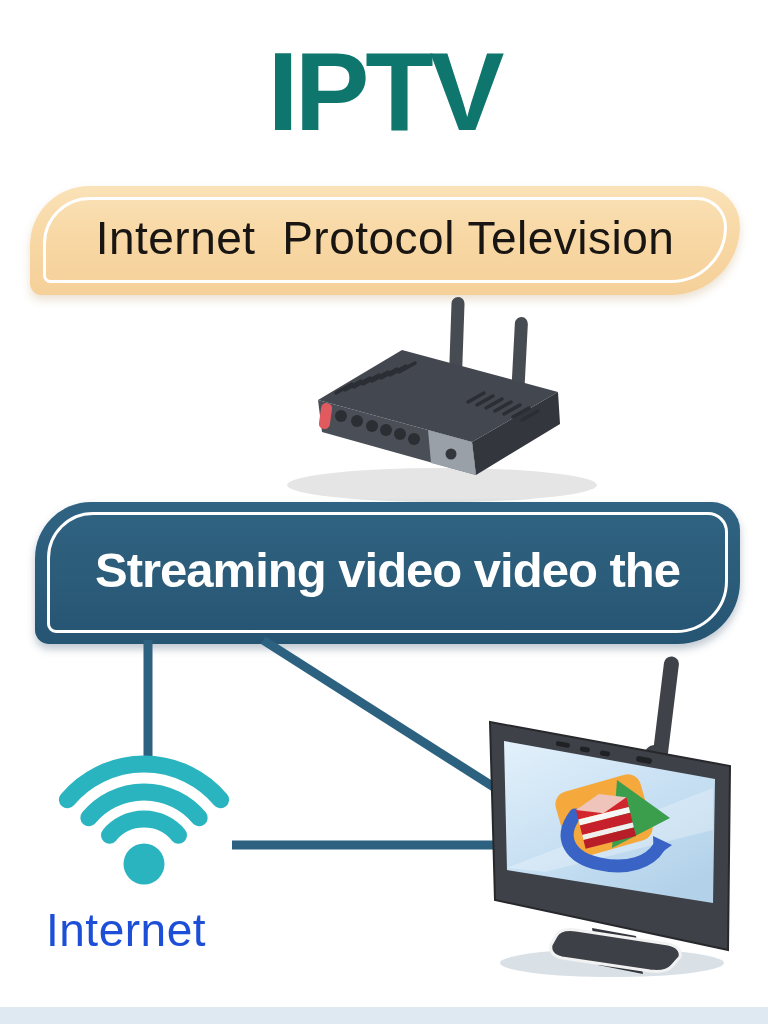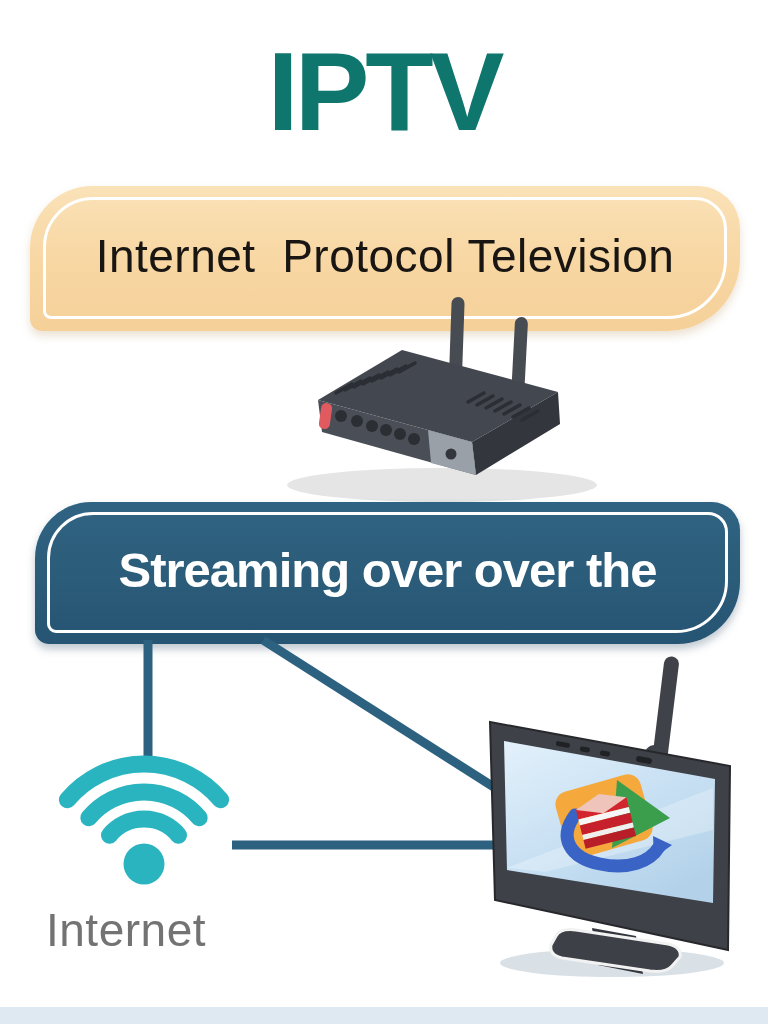--- a/index.html
+++ b/index.html
@@ -13,21 +13,21 @@
   
   .title{
     position:absolute;top:36px;left:0;width:768px;
     text-align:center;
     font-size:112px;font-weight:bold;letter-spacing:-4px;
     color:#0f766e;line-height:1;
   }
 
   
   .banner-cream{
-    position:absolute;left:30px;top:186px;width:710px;height:145px;
+    position:absolute;left:30px;top:186px;width:710px;height:109px;
     background:linear-gradient(180deg,#fae2b8 0%,#f8d8a5 45%,#f5d099 100%);
     border-radius:62px 42px 72px 12px;
     box-shadow:0 5px 9px rgba(180,140,80,0.25);
   }
   .banner-cream .inner{
     position:absolute;inset:11px 13px 12px 13px;
     border:3px solid #ffffff;
     border-radius:50px 32px 60px 8px;
     display:flex;align-items:center;justify-content:center;
   }
@@ -50,21 +50,21 @@
     display:flex;align-items:center;justify-content:center;
   }
   .banner-teal .txt{
     font-size:49px;font-weight:bold;letter-spacing:-1px;
     color:#ffffff;padding-bottom:6px;
   }
 
   
   .internet-label{
     position:absolute;left:46px;top:903px;
-    font-size:46px;color:#737373;letter-spacing:0.5px;
+    font-size:46px;color:#1d4ed8;letter-spacing:0.5px;
   }
 
   
   .bottom-strip{
     position:absolute;left:0;bottom:0;width:768px;height:17px;
     background:#dfe9f2;
   }
 
   svg{display:block;}
   .art{pointer-events:none;}
@@ -75,21 +75,21 @@
 <div class="title">IPTV</div>
 
 <div class="banner-cream">
   <div class="inner">
     <span class="txt">Internet  Protocol Television</span>
   </div>
 </div>
 
 <div class="banner-teal">
   <div class="inner">
-    <span class="txt">Streaming over over the</span>
+    <span class="txt">Streaming video video the</span>
   </div>
 </div>
 
 <svg class="layer art" width="768" height="1024" viewBox="0 0 768 1024">
 
   <defs>
     <linearGradient id="screenGrad" x1="0" y1="0" x2="0.7" y2="1">
       <stop offset="0" stop-color="#e3f1fb"></stop>
       <stop offset="0.55" stop-color="#c8e0f3"></stop>
       <stop offset="1" stop-color="#b3d2ea"></stop>

